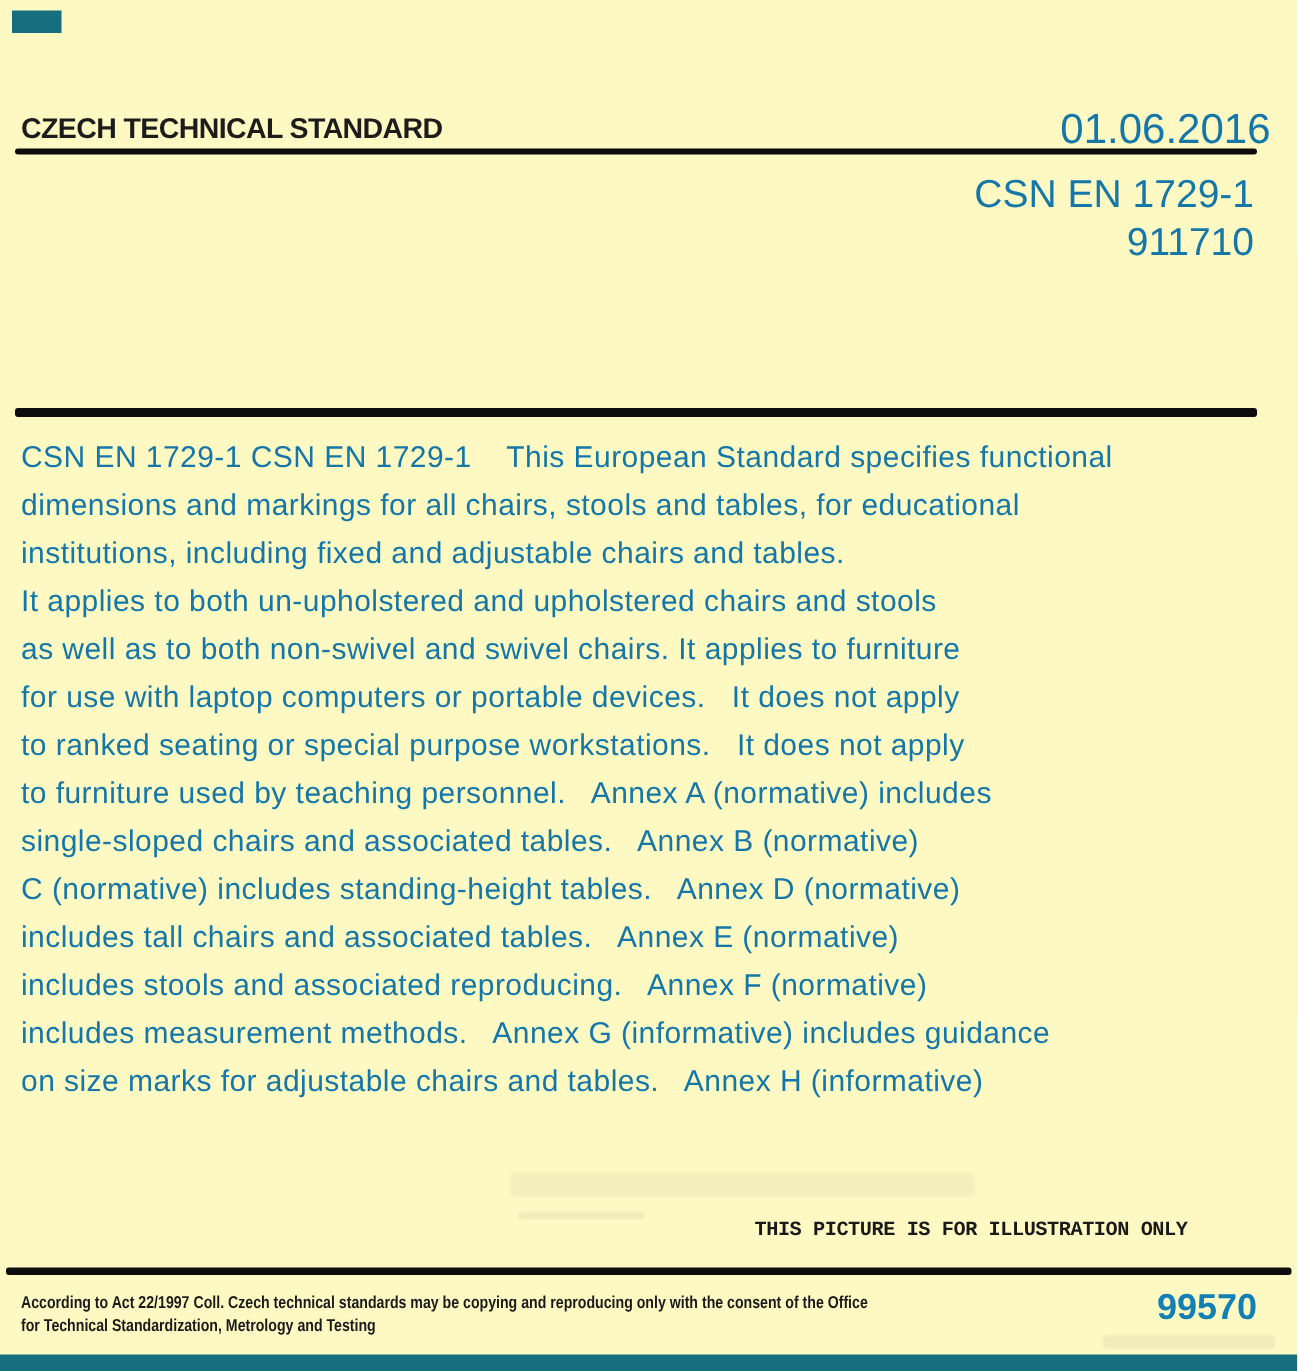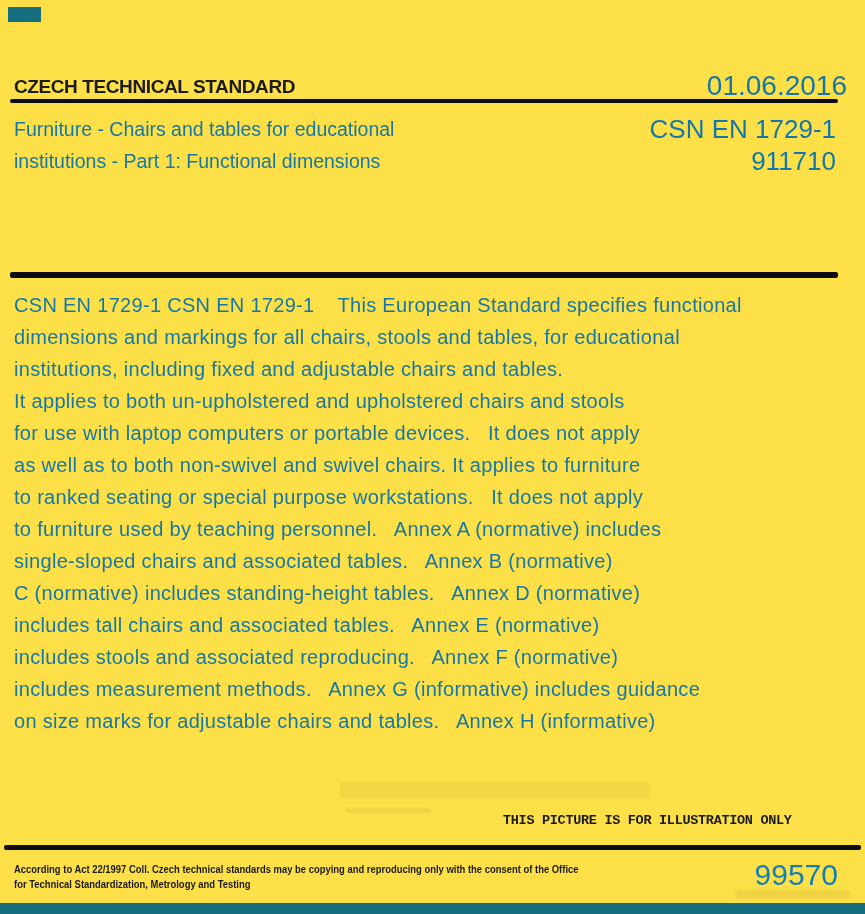--- a/index.html
+++ b/index.html
@@ -1,21 +1,21 @@
 <!DOCTYPE html>
 <html><head>
 <meta charset="utf-8">
 <style>
   * { margin: 0; padding: 0; box-sizing: border-box; }
   html, body { background: #ffffff; }
   .page {
     position: relative;
     width: 865px;
     height: 914px;
-    background: #fde047;
+    background: #fef9c3;
     font-family: "Liberation Sans", sans-serif;
     overflow: hidden;
   }
   .teal-mark-top {
     position: absolute; left: 8px; top: 7px;
     width: 33px; height: 15px;
     background: #156f7e;
   }
   .header-title {
     position: absolute; left: 14px; top: 76px;
@@ -62,57 +62,53 @@
   }
   .footer-notice {
     position: absolute; left: 14px; top: 862px;
     width: 700px;
     font-size: 11.5px; font-weight: 700; color: #1a1a1a;
     line-height: 15px;
     transform: scaleX(0.82); transform-origin: left top;
   }
   .footer-number {
     position: absolute; right: 27px; top: 858px;
-    font-size: 30px; color: #1280b4;
+    font-size: 24px; color: #1280b4; font-weight: bold;
   }
   .teal-bar-bottom {
     position: absolute; left: 0; top: 903px;
     width: 865px; height: 11px;
     background: #156f7e;
   }
 </style>
 </head>
 <body>
 
 <div class="page">
 
   <div class="teal-mark-top"></div>
 
   <div class="header-title">CZECH TECHNICAL STANDARD</div>
   <div class="header-date">01.06.2016</div>
   <div class="rule header-rule"></div>
 
-  <div class="title-block-left">
-    <div>Furniture - Chairs and tables for educational</div>
-    <div>institutions - Part 1: Functional dimensions</div>
-  </div>
   <div class="title-block-right">
     <div>CSN EN 1729-1</div>
     <div>911710</div>
   </div>
 
   <div class="rule content-rule"></div>
 
   <div class="abstract">
     <div class="body-line">CSN EN 1729-1 CSN EN 1729-1    This European Standard specifies functional</div>
     <div class="body-line">dimensions and markings for all chairs, stools and tables, for educational</div>
     <div class="body-line">institutions, including fixed and adjustable chairs and tables.</div>
     <div class="body-line">It applies to both un-upholstered and upholstered chairs and stools</div>
+    <div class="body-line">as well as to both non-swivel and swivel chairs. It applies to furniture</div>
     <div class="body-line">for use with laptop computers or portable devices.   It does not apply</div>
-    <div class="body-line">as well as to both non-swivel and swivel chairs. It applies to furniture</div>
     <div class="body-line">to ranked seating or special purpose workstations.   It does not apply</div>
     <div class="body-line">to furniture used by teaching personnel.   Annex A (normative) includes</div>
     <div class="body-line">single-sloped chairs and associated tables.   Annex B (normative)</div>
     <div class="body-line">C (normative) includes standing-height tables.   Annex D (normative)</div>
     <div class="body-line">includes tall chairs and associated tables.   Annex E (normative)</div>
     <div class="body-line">includes stools and associated reproducing.   Annex F (normative)</div>
     <div class="body-line">includes measurement methods.   Annex G (informative) includes guidance</div>
     <div class="body-line">on size marks for adjustable chairs and tables.   Annex H (informative)</div>
   </div>
 

